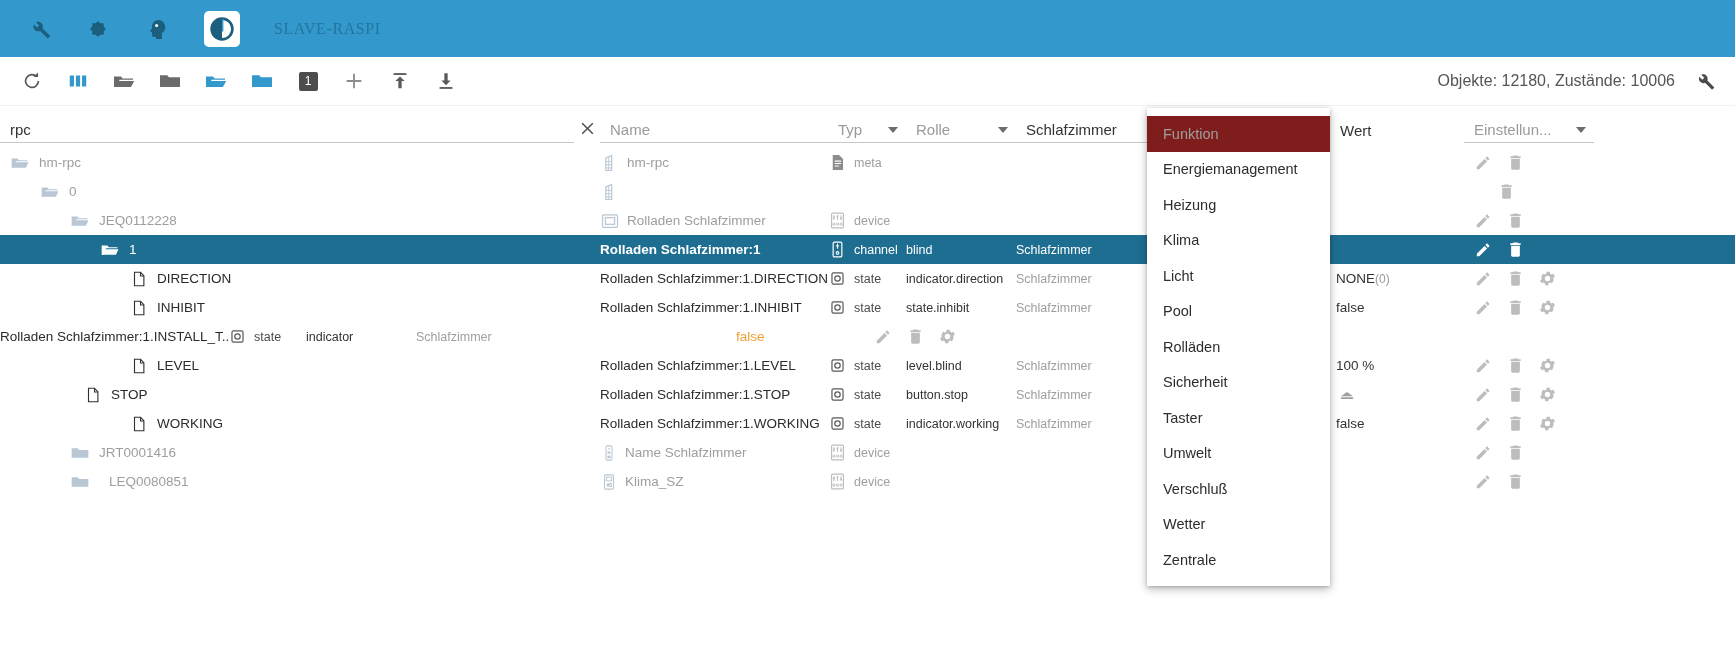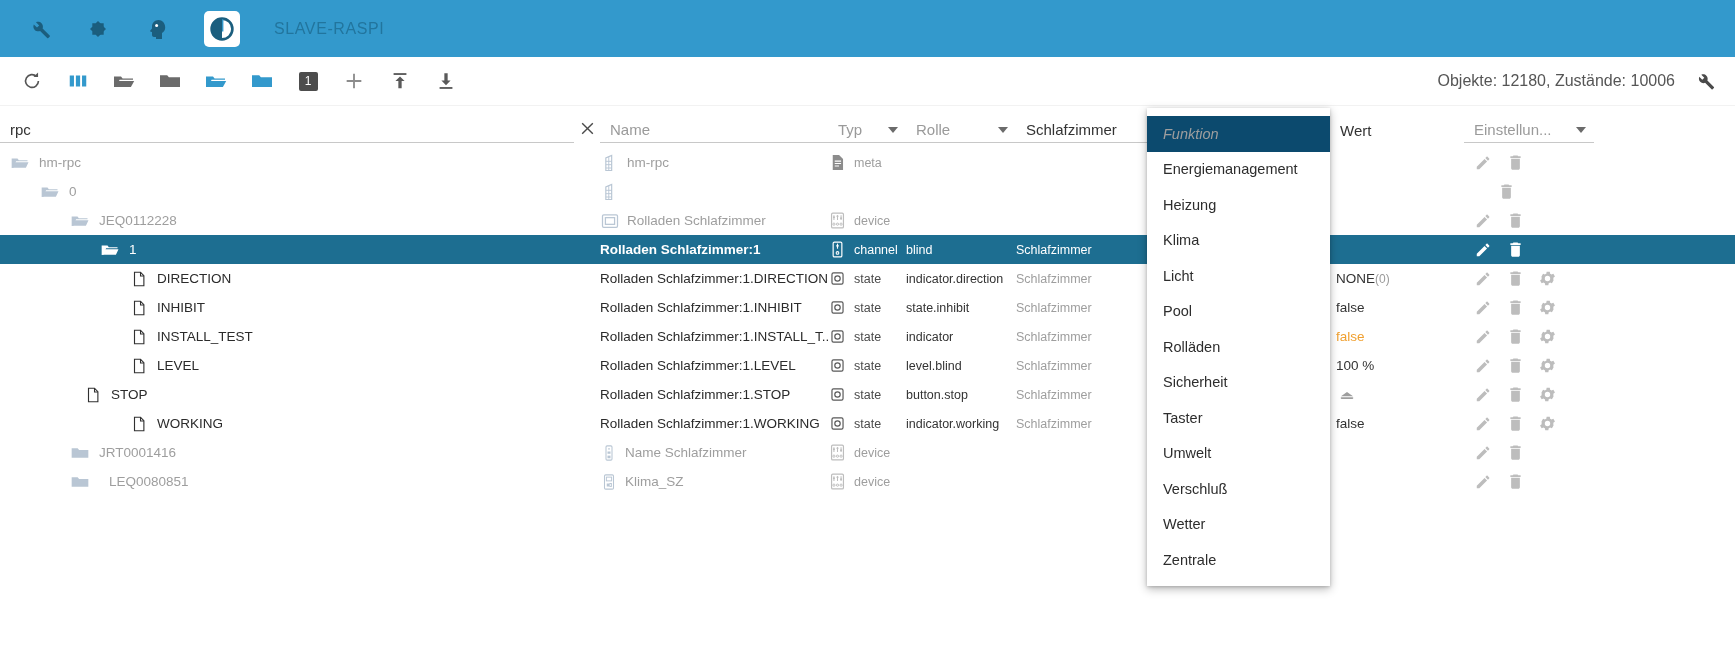--- a/index.html
+++ b/index.html
@@ -14,20 +14,21 @@
   
   .appbar {
     height: 57px;
     background: #3399cc;
     display: flex;
     align-items: center;
     padding-left: 24px;
     gap: 26px;
     position: relative;
     z-index: 5;
+    font-family: Liberation Serif, serif;
   }
   .appbar-icon {
     width: 32px; height: 32px;
     display: flex; align-items: center; justify-content: center;
     cursor: pointer;
   }
   .appbar-icon svg { display: block; }
   .logo-box {
     width: 36px; height: 36px;
     background: #ffffff;
@@ -182,23 +183,22 @@
     height: 35.5px;
     display: flex;
     align-items: center;
     padding-left: 16px;
     font-size: 14.5px;
     color: #2d2d2d;
     cursor: pointer;
   }
   .dd-item.disabled {
     color: #9e9e9e;
-    background: #0c4a6e;
+    background: #7f1d1d;
     cursor: default;
-    font-style: italic;
   }
 
   .icon-svg { display: block; }
 </style>
 </head>
 <body>
 
 <div class="appbar">
   <div class="appbar-icon">
     <svg class="icon-svg" width="24" height="24" viewBox="0 0 24 24">
@@ -618,29 +618,20 @@
           </svg>
         </span>
         <span class="act-ico">
           <svg width="19" height="19" viewBox="0 0 24 24">
             <path fill="#bdbdbd" d="M19.4 13a7.8 7.8 0 000-2l2-1.6-2-3.4-2.4 1a7.6 7.6 0 00-1.7-1l-.4-2.5h-4l-.4 2.5c-.6.2-1.2.6-1.7 1l-2.4-1-2 3.4L4.6 11a7.8 7.8 0 000 2l-2 1.6 2 3.4 2.4-1c.5.4 1.1.8 1.7 1l.4 2.5h4l.4-2.5c.6-.2 1.2-.6 1.7-1l2.4 1 2-3.4zM12 15.4A3.4 3.4 0 1112 8.6a3.4 3.4 0 010 6.8z"></path>
           </svg>
         </span>
       </div>
     </div>
     <div class="row">
-      <div class="col col-id c-id" style="padding-left: 130px;">
-        <span style="display: flex;">
-          <svg width="18" height="18" viewBox="0 0 24 24">
-            <path fill="#ffffff" stroke="#303030" stroke-width="1.5" d="M6 3h8l4.5 4.5V21H6z"></path>
-            <path fill="none" stroke="#303030" stroke-width="1.4" d="M14 3v5h4.5"></path>
-          </svg>
-        </span>
-        <span class="tree-label">INSTALL_TEST</span>
-      </div>
       <div class="col col-name c-name">
         <span class="">Rolladen Schlafzimmer:1.INSTALL_T...</span>
       </div>
       <div class="col col-typ c-typ">
         <span style="display: flex;">
           <svg width="19" height="19" viewBox="0 0 24 24">
             <rect x="5" y="5" width="14" height="14" rx="2" fill="none" stroke="#585858" stroke-width="1.5"></rect>
             <circle cx="12" cy="12" r="3.4" fill="none" stroke="#585858" stroke-width="1.5"></circle>
           </svg>
         </span>

